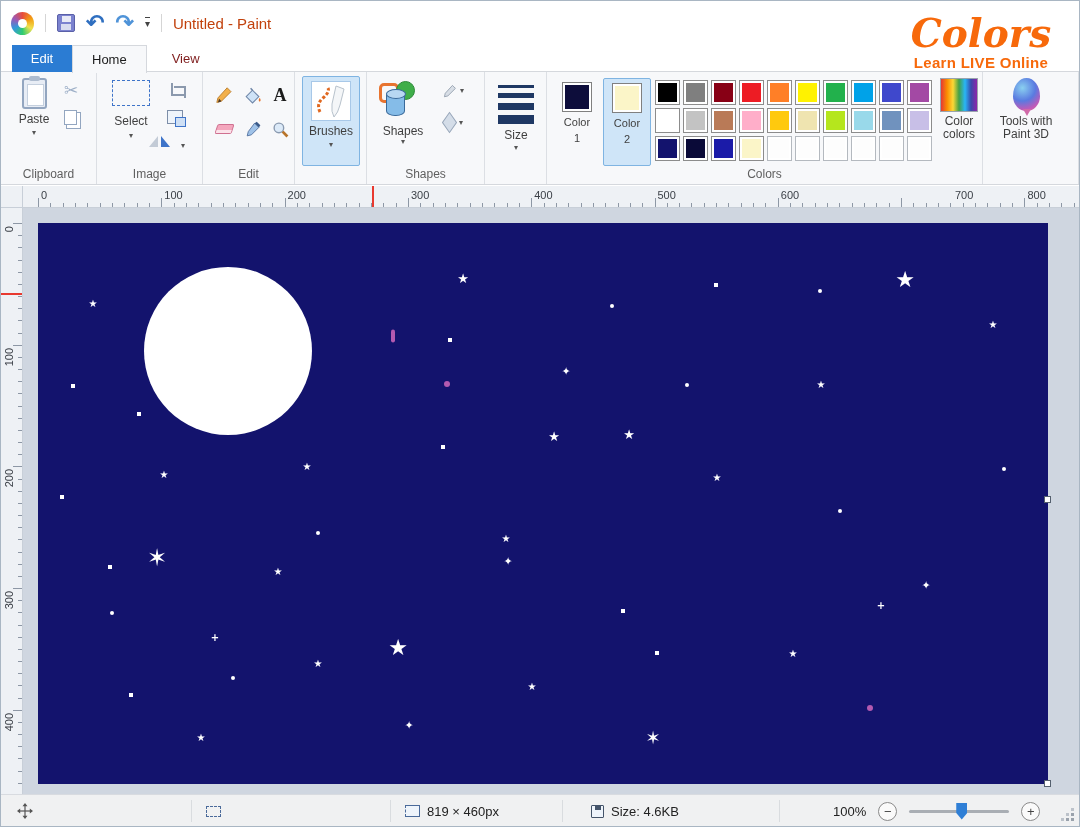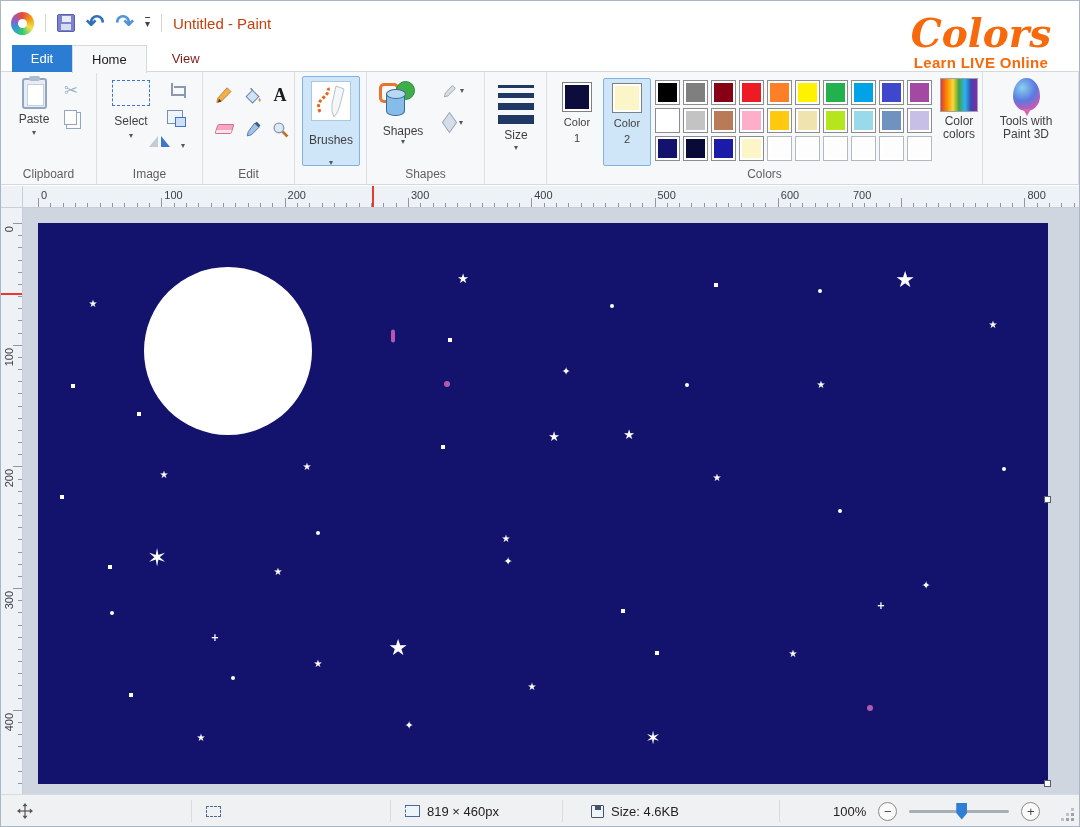--- a/index.html
+++ b/index.html
@@ -53,21 +53,21 @@
 .rotate-icon::before {content:"";position:absolute;left:-21px;top:-11px;width:0;height:0;border-right:9px solid #c3cbd6;border-top:11px solid transparent}
 .rotate-caret {position:absolute;left:84px;top:70px}
 
 .g-tools {width:92px}
 .tool {position:absolute;width:22px;height:22px;display:flex;align-items:center;justify-content:center}
 .text-tool-glyph {font-family:"Liberation Serif",serif;font-size:18px;font-weight:bold;color:#1b1b1b}
 .eraser-icon {width:17px;height:10px;background:#f4a7bd;border:1px solid #cf7090;border-radius:2px;transform:skewX(-18deg);position:relative}
 .eraser-icon::after {content:"";position:absolute;left:0;bottom:0;width:100%;height:3px;background:#fbe3ea}
 
 .g-brush {width:72px}
-.brush-btn {position:absolute;left:7px;top:4px;width:58px;height:90px;background:#cfe5f8;border:1px solid #7fb4e2;border-radius:2px;display:flex;flex-direction:column;align-items:center;padding-top:4px;gap:12px}
+.brush-btn {position:absolute;left:7px;top:4px;width:58px;height:90px;background:#cfe5f8;border:1px solid #7fb4e2;border-radius:2px;display:flex;flex-direction:column;align-items:center;padding-top:4px;gap:3px}
 .brush-art {width:40px;height:40px;background:#fff;border:1px solid #a8c8e8}
 
 .g-shapes {width:118px}
 .shape-gallery {position:absolute;left:12px;top:9px;width:44px;height:38px}
 .sq-shape {position:absolute;left:0;top:2px;width:20px;height:20px;border:3px solid #e87430;border-radius:5px}
 .cir-shape {position:absolute;left:17px;top:0;width:19px;height:19px;border-radius:50%;background:#3fae49;border:1px solid #2d8a38}
 .cyl-shape {position:absolute;left:7px;top:9px;width:19px;height:26px;background:#85bce8;border:1px solid #3a6a9a;border-radius:9px 9px 9px 9px/5px 5px 5px 5px}
 .cyl-shape::before {content:"";position:absolute;left:-1px;top:-2px;width:18px;height:8px;border-radius:50%;background:#b8d8f2;border:1px solid #3a6a9a}
 .shapes-word {position:absolute;left:0;top:52px;width:72px}
 .outline-btn {position:absolute;left:76px;top:12px;display:flex;align-items:center;gap:3px}
@@ -425,21 +425,21 @@
       <div class="tick-h" style="left: 1026.06px; height: 4px;"></div>
       <div class="tick-h" style="left: 1038.39px; height: 4px;"></div>
       <div class="tick-h" style="left: 1050.72px; height: 4px;"></div>
       <div class="lab-h" style="left: 18px;">0</div>
       <div class="lab-h" style="left: 141.3px;">100</div>
       <div class="lab-h" style="left: 264.6px;">200</div>
       <div class="lab-h" style="left: 387.9px;">300</div>
       <div class="lab-h" style="left: 511.2px;">400</div>
       <div class="lab-h" style="left: 634.5px;">500</div>
       <div class="lab-h" style="left: 757.8px;">600</div>
-      <div class="lab-h" style="left: 830px;">700</div>
+      <div class="lab-h" style="left: 932px;">700</div>
       <div class="lab-h" style="left: 1004.4px;">800</div>
       <div class="red-h" style="left: 349px;"></div>
     </div>
   <div class="vruler" id="vruler">
       <div class="tick-v" style="top: 15px; width: 9px;"></div>
       <div class="tick-v" style="top: 27.17px; width: 4px;"></div>
       <div class="tick-v" style="top: 39.34px; width: 4px;"></div>
       <div class="tick-v" style="top: 51.51px; width: 4px;"></div>
       <div class="tick-v" style="top: 63.68px; width: 4px;"></div>
       <div class="tick-v" style="top: 75.85px; width: 4px;"></div>

